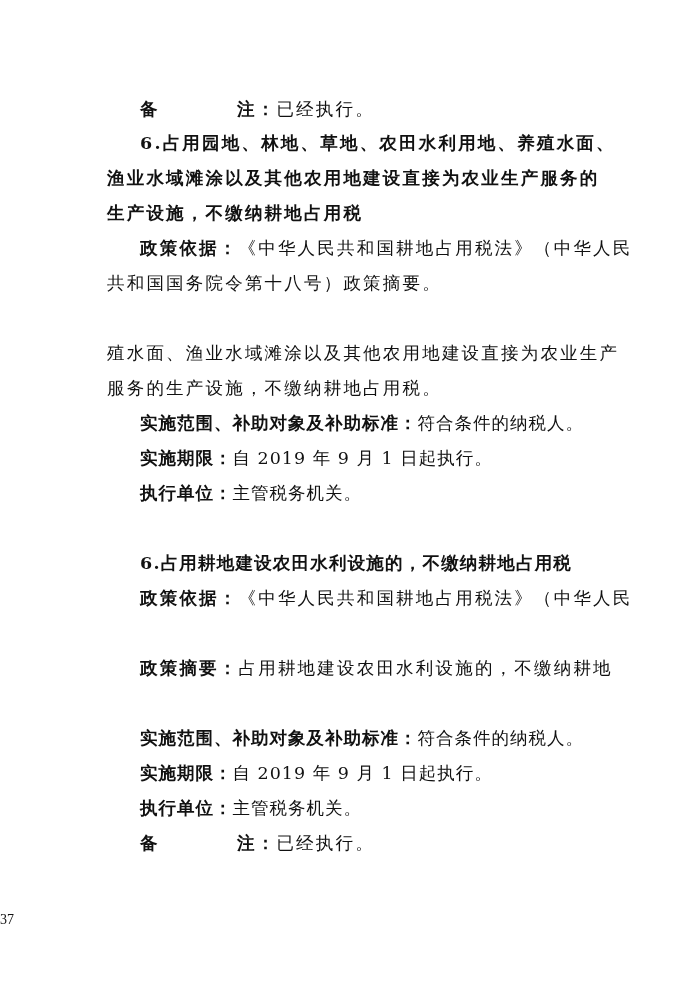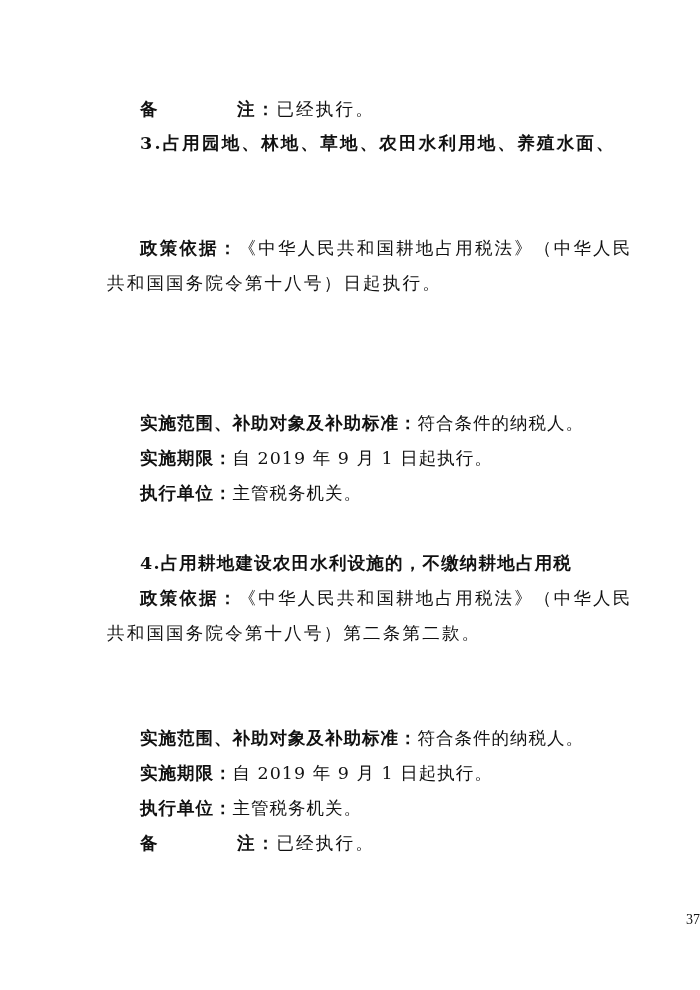--- a/index.html
+++ b/index.html
@@ -4,45 +4,49 @@
 <style>
   html, body { margin:0; padding:0; background:#ffffff; }
   body { width:700px; height:990px; position:relative; overflow:hidden;
          font-family: "DejaVu Serif", "Liberation Serif", serif; color:#111; }
   .page { position:absolute; left:0; top:0; width:700px; height:990px; background:#fff;border-radius:30px; }
   .line { position:absolute; left:107px; width:490px; font-size:17.5px; line-height:22px;
           white-space:nowrap; letter-spacing:2.2px; }
   .ind { left:140px; }
   .b { font-weight:bold; }
   .spread { display:inline-block; width:97px; }
-  .pagenum { position:absolute; left:0; width:700px; top:912px; text-align:right;
+  .pagenum { position:absolute; left:0; width:700px; top:912px; text-align:left;
              font-size:14px; font-family:"Liberation Serif", serif; }
 </style>
 </head>
 <body>
 
 <div class="page">
 
   <div class="line ind" style="top:98px"><span class="b spread"><span>备</span></span><span class="b">注：</span><span>已经执行。</span></div>
 
-  <div class="line ind b" style="top:132px">3.占用园地、林地、草地、农田水利用地、养殖水面、</div>
+  <div class="line ind b" style="top:132px">6.占用园地、林地、草地、农田水利用地、养殖水面、</div>
+  <div class="line b" style="top:167px">渔业水域滩涂以及其他农用地建设直接为农业生产服务的</div>
+  <div class="line b" style="top:202px">生产设施，不缴纳耕地占用税</div>
 
   <div class="line ind" style="top:237px"><span class="b">政策依据：</span><span>《中华人民共和国耕地占用税法》（中华人民</span></div>
-  <div class="line" style="top:272px">共和国国务院令第十八号）日起执行。</div>
+  <div class="line" style="top:272px">共和国国务院令第十八号）政策摘要。</div>
 
+  <div class="line" style="top:342px">殖水面、渔业水域滩涂以及其他农用地建设直接为农业生产</div>
+  <div class="line" style="top:377px">服务的生产设施，不缴纳耕地占用税。</div>
 
   <div class="line ind" style="top:412px;letter-spacing:1px"><span class="b">实施范围、补助对象及补助标准：</span><span>符合条件的纳税人。</span></div>
   <div class="line ind" style="top:447px;letter-spacing:1px"><span class="b">实施期限：</span><span>自 2019 年 9 月 1 日起执行。</span></div>
   <div class="line ind" style="top:482px;letter-spacing:1px"><span class="b">执行单位：</span><span>主管税务机关。</span></div>
 
-  <div class="line ind b" style="top:552px;letter-spacing:1.2px">4.占用耕地建设农田水利设施的，不缴纳耕地占用税</div>
+  <div class="line ind b" style="top:552px;letter-spacing:1.2px">6.占用耕地建设农田水利设施的，不缴纳耕地占用税</div>
 
   <div class="line ind" style="top:587px"><span class="b">政策依据：</span><span>《中华人民共和国耕地占用税法》（中华人民</span></div>
-  <div class="line" style="top:622px">共和国国务院令第十八号）第二条第二款。</div>
 
+  <div class="line ind" style="top:657px"><span class="b">政策摘要：</span><span>占用耕地建设农田水利设施的，不缴纳耕地</span></div>
 
   <div class="line ind" style="top:727px;letter-spacing:1px"><span class="b">实施范围、补助对象及补助标准：</span><span>符合条件的纳税人。</span></div>
   <div class="line ind" style="top:762px;letter-spacing:1px"><span class="b">实施期限：</span><span>自 2019 年 9 月 1 日起执行。</span></div>
   <div class="line ind" style="top:797px;letter-spacing:1px"><span class="b">执行单位：</span><span>主管税务机关。</span></div>
   <div class="line ind" style="top:832px"><span class="b spread"><span>备</span></span><span class="b">注：</span><span>已经执行。</span></div>
 
   <div class="pagenum">37</div>
 </div>
 
 </body></html>

